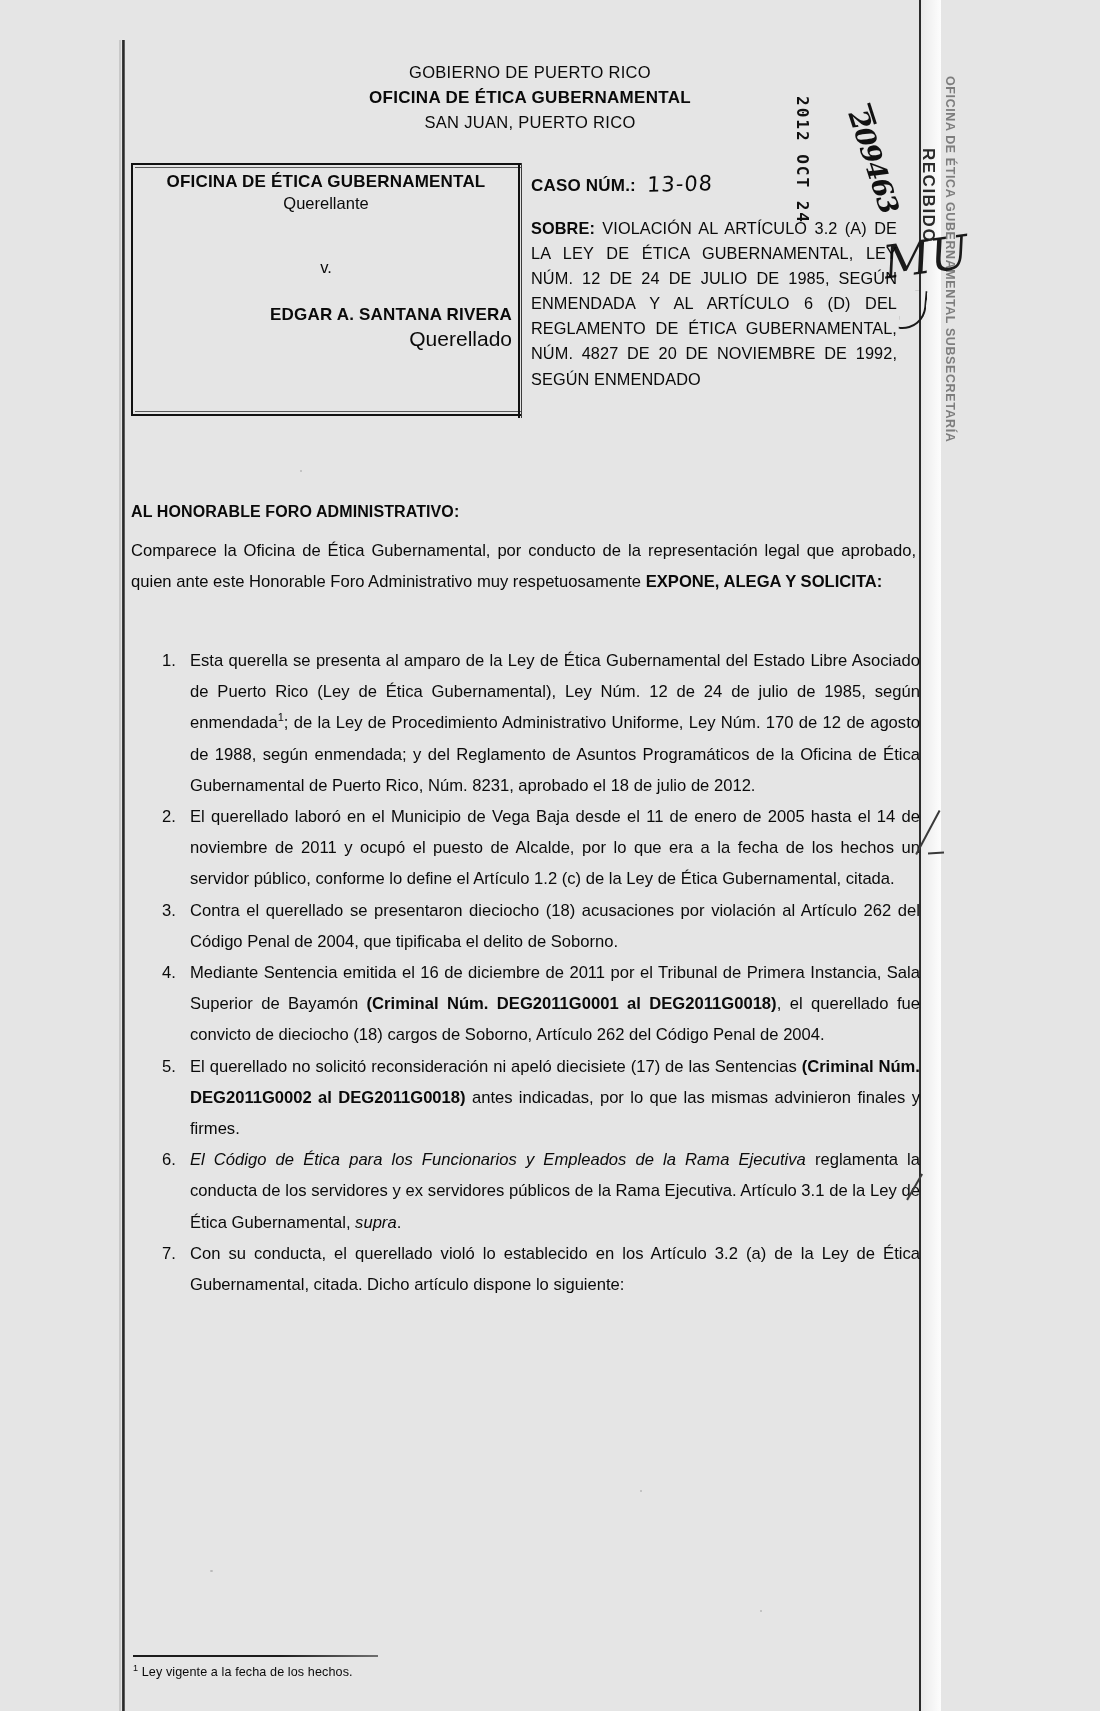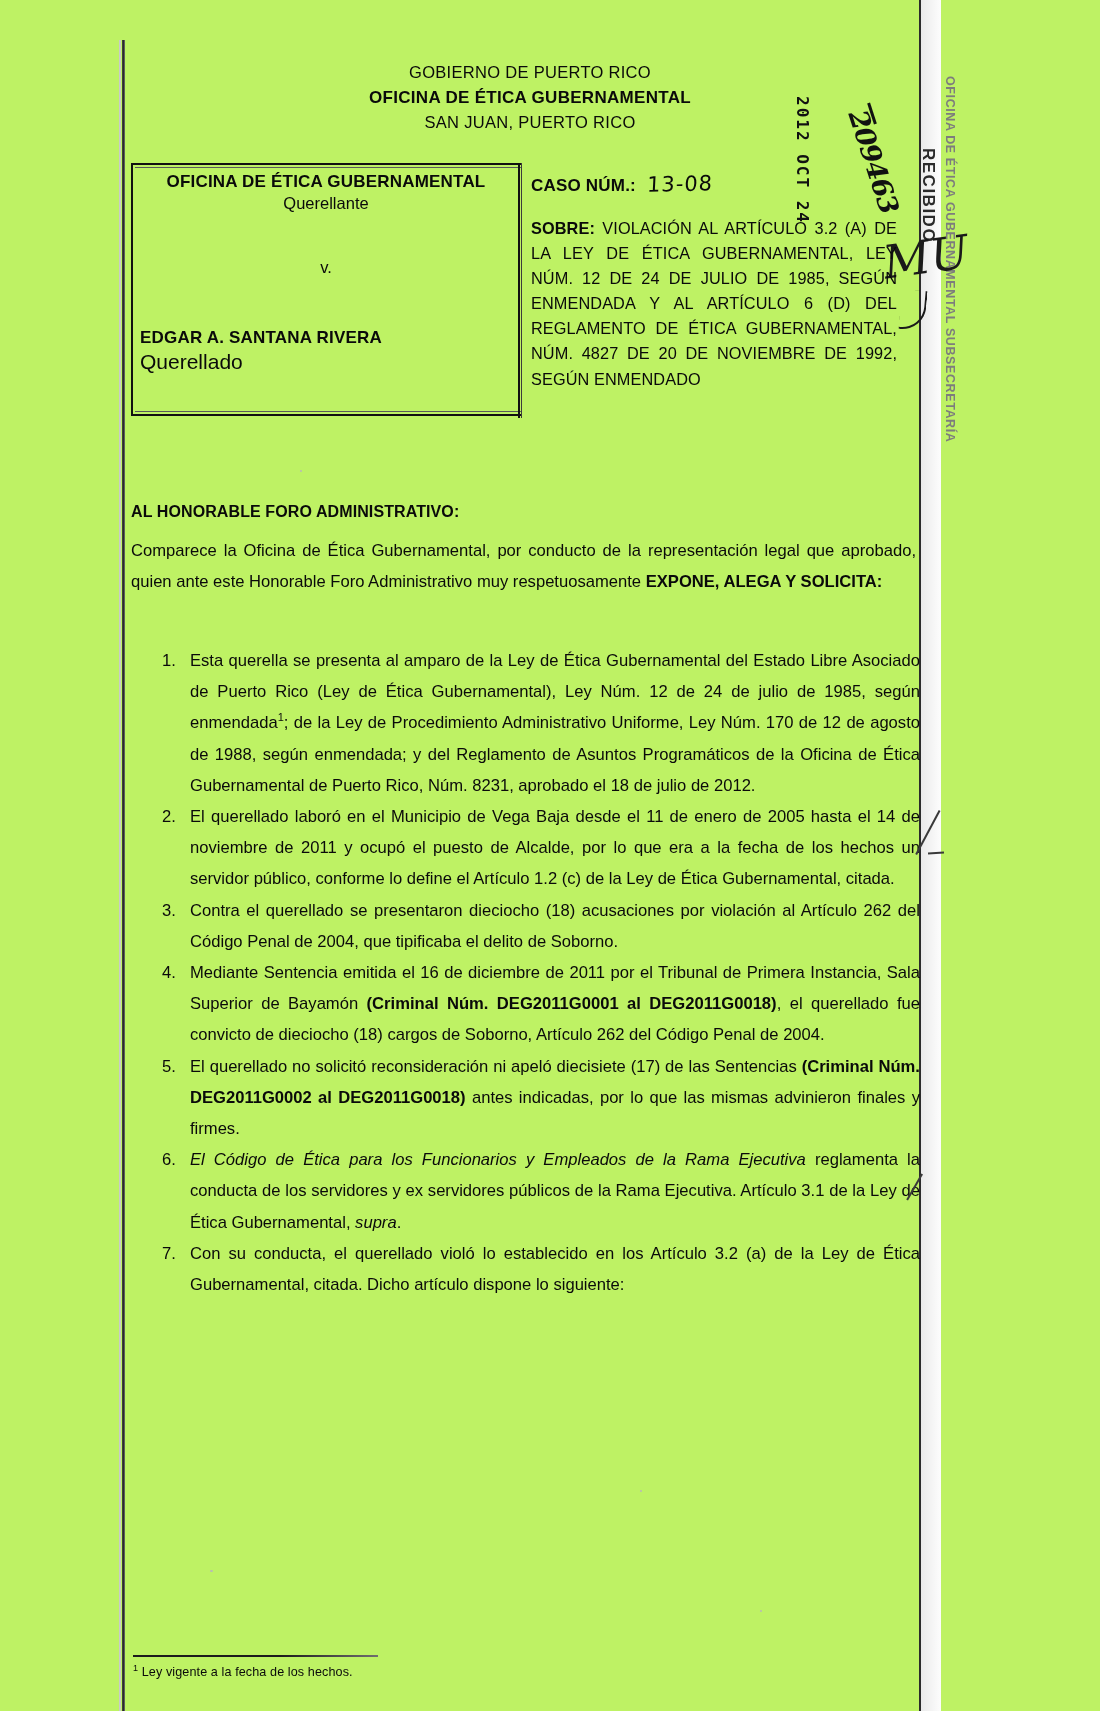--- a/index.html
+++ b/index.html
@@ -11,21 +11,21 @@
     font-family: "Liberation Sans", sans-serif;
     color: #0a0a0a;
     overflow: hidden;
     position: relative;
   }
 
   
   #page {
     position: absolute;
     inset: 0;
-    background: #bef264;
+    background: #e5e5e5;
   }
 
   
   .scan-edge-left {
     position: absolute;
     left: 122px;
     top: 40px;
     width: 3px;
     height: 1671px;
     background: linear-gradient(to right, #555 0%, #1b1b1b 40%, #777 100%);
@@ -118,23 +118,23 @@
     position: absolute;
     left: 140px;
     top: 258px;
     width: 372px;
     text-align: center;
     font-size: 16.5px;
   }
   .defendant {
     position: absolute;
     left: 140px;
-    top: 328px;
+    top: 305px;
     width: 372px;
-    text-align: left;
+    text-align: right;
   }
   .defendant .name {
     font-weight: bold;
     font-size: 17px;
     letter-spacing: 0.2px;
   }
   .defendant .role {
     font-size: 21px;
     margin-top: 2px;
   }

